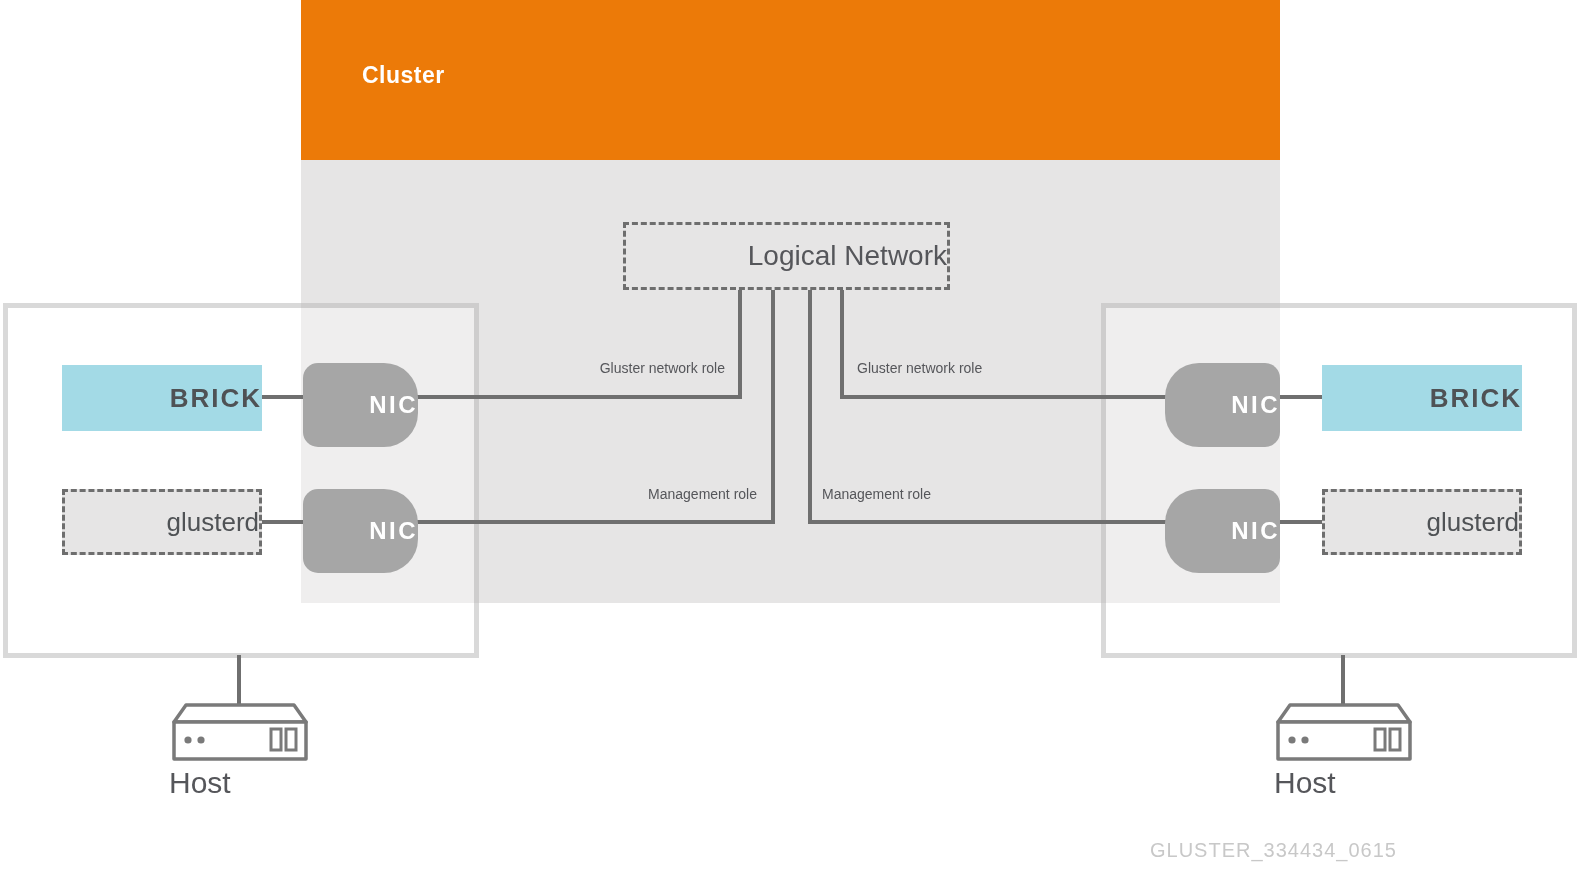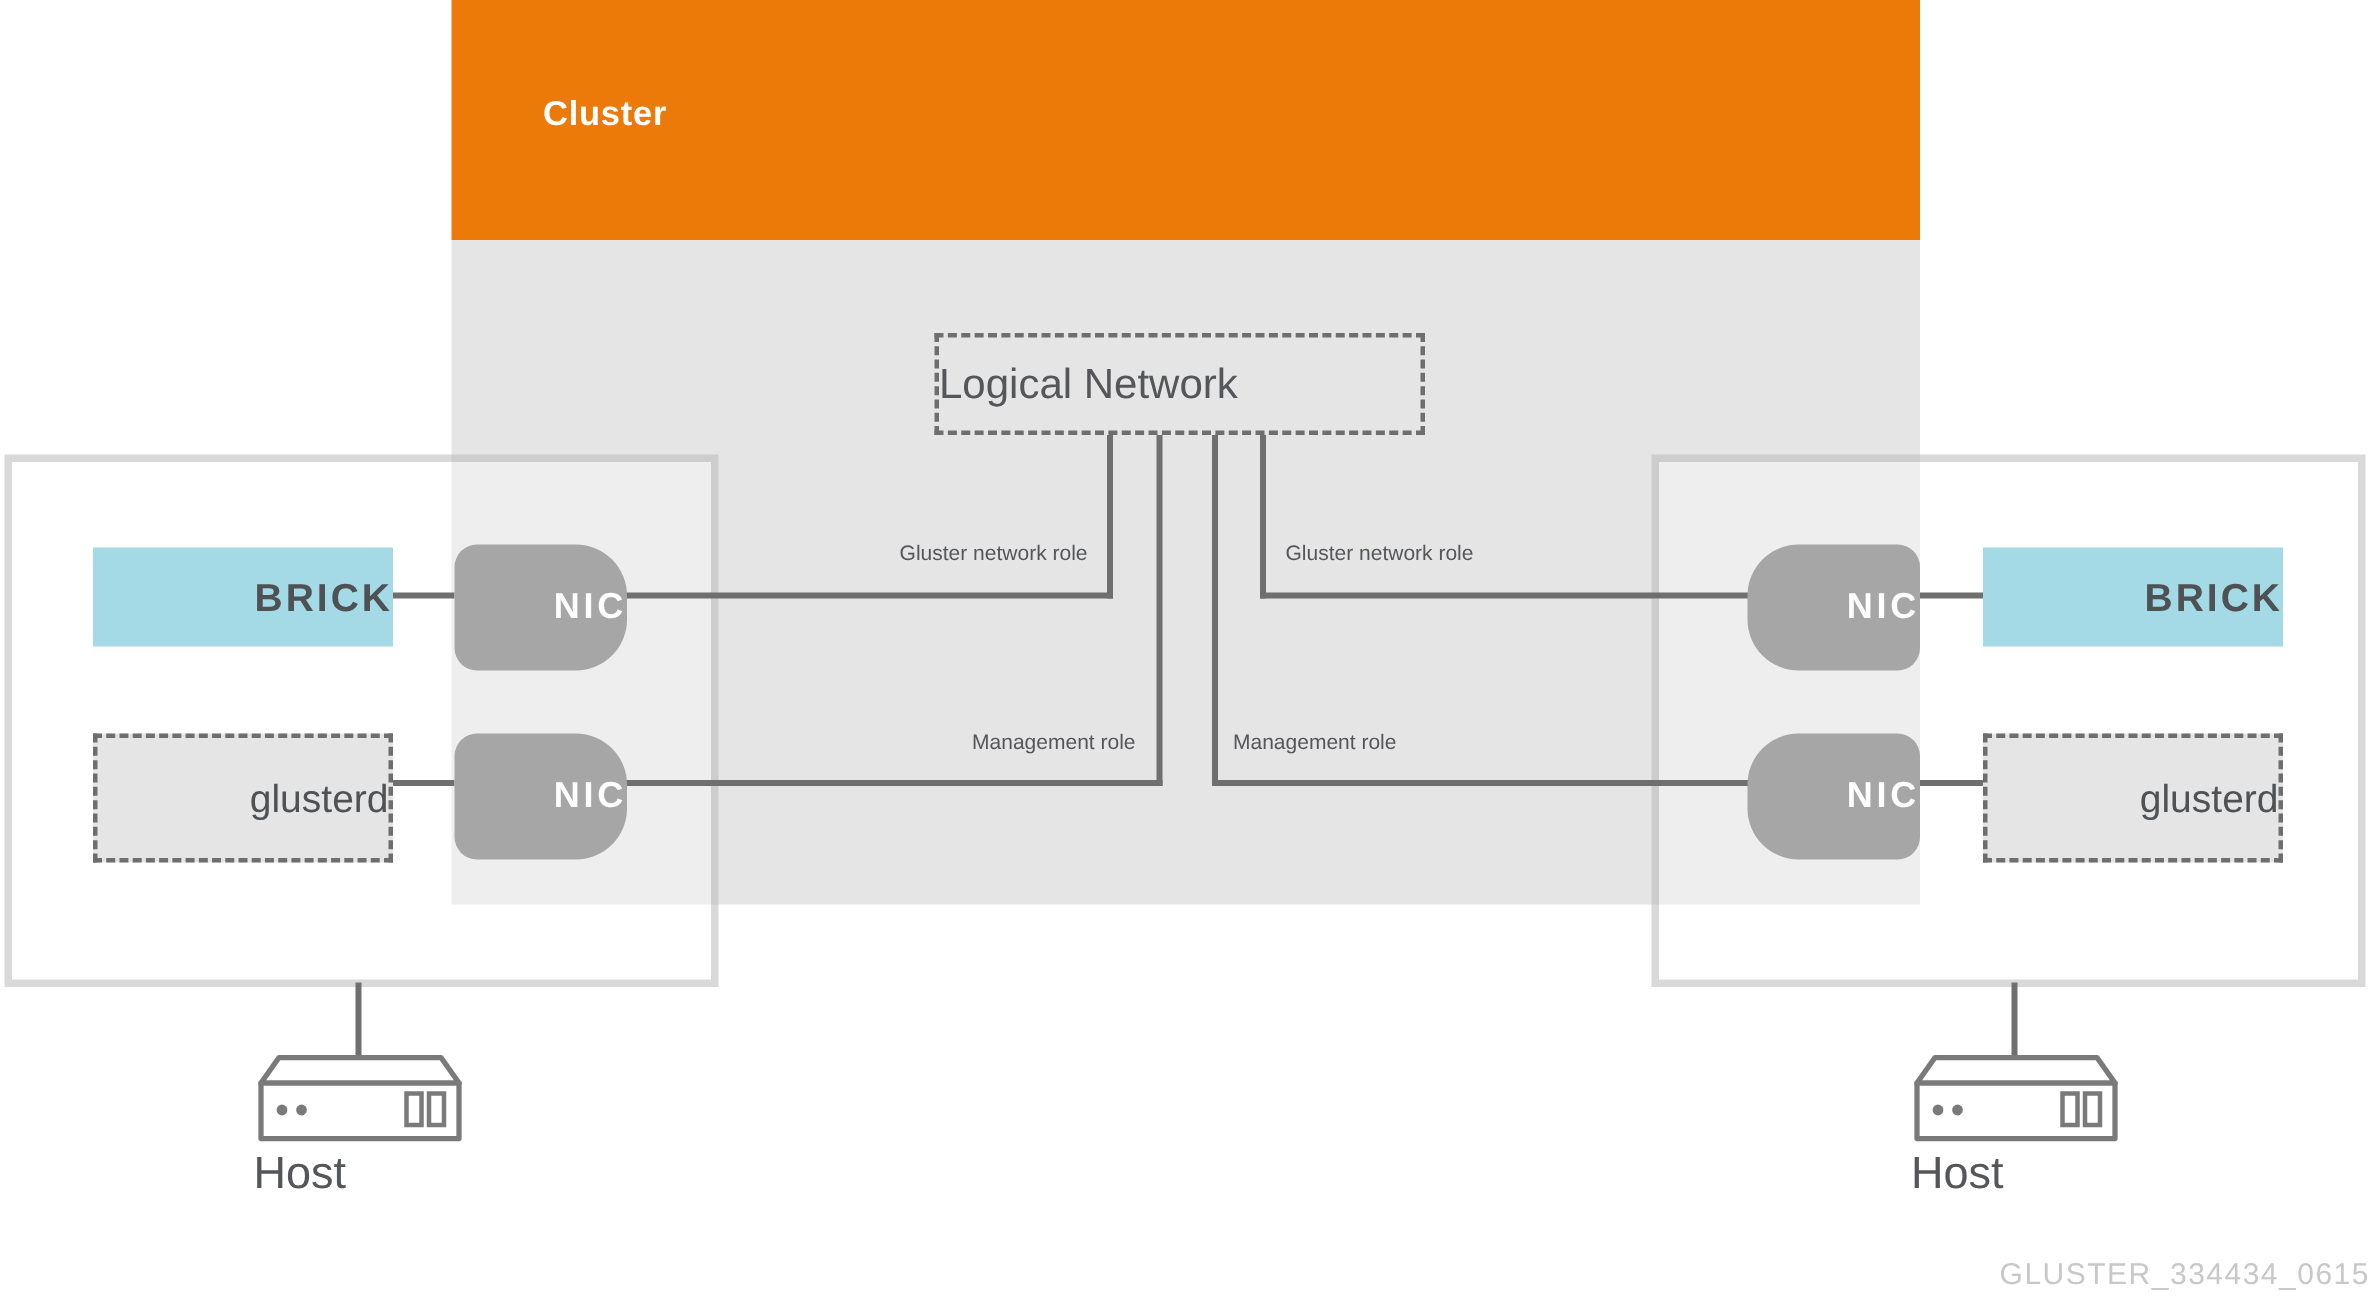--- a/index.html
+++ b/index.html
@@ -50,37 +50,37 @@
   .host-box.left  { left: 3px; }
   .host-box.right { left: 1101px; }
 
   
   .line { background: var(--c-line); z-index: 3; }
 
   
   .logical-network {
     left: 623px; top: 222px; width: 327px; height: 68px;
     border: 3px dashed #6E6E6E;
-    display: flex; align-items: center; justify-content: flex-start;
+    display: flex; align-items: center; justify-content: flex-end;
     color: var(--c-text); font-size: 28px;
     z-index: 4;
   }
 
   
   .node {
     display: flex; align-items: center; justify-content: flex-end;
     z-index: 4;
   }
   .brick {
     width: 200px; height: 66px; top: 365px;
     background: var(--c-brick);
     color: #4F5255; font-size: 26px; font-weight: bold; letter-spacing: 2px;
   }
   .glusterd {
-    width: 200px; height: 86px; top: 489px;
+    width: 200px; height: 66px; top: 489px;
     background: var(--c-body);
     border: 3px dashed #6E6E6E;
     color: #4F5255; font-size: 26px;
   }
   .nic {
     width: 115px; height: 84px;
     background: var(--c-nic);
     color: #ffffff; font-size: 24px; font-weight: bold; letter-spacing: 2.5px;
   }
   .nic.left-side  { left: 303px; border-radius: 15px 34px 34px 15px; }
@@ -99,21 +99,20 @@
   
   .host-icon { z-index: 4; }
   .host-label {
     width: 140px; top: 766px; text-align: left;
     color: var(--c-text); font-size: 30px;
     z-index: 4;
   }
 
   .watermark {
     left: 1150px; top: 839px; width: 430px;
-    text-align: right;
     color: var(--c-watermark); font-size: 20px; letter-spacing: 1px;
     z-index: 5;
   }
 </style>
 </head>
 <body>
 
 <div class="stage">
 
   <div class="abs cluster-header"></div>

